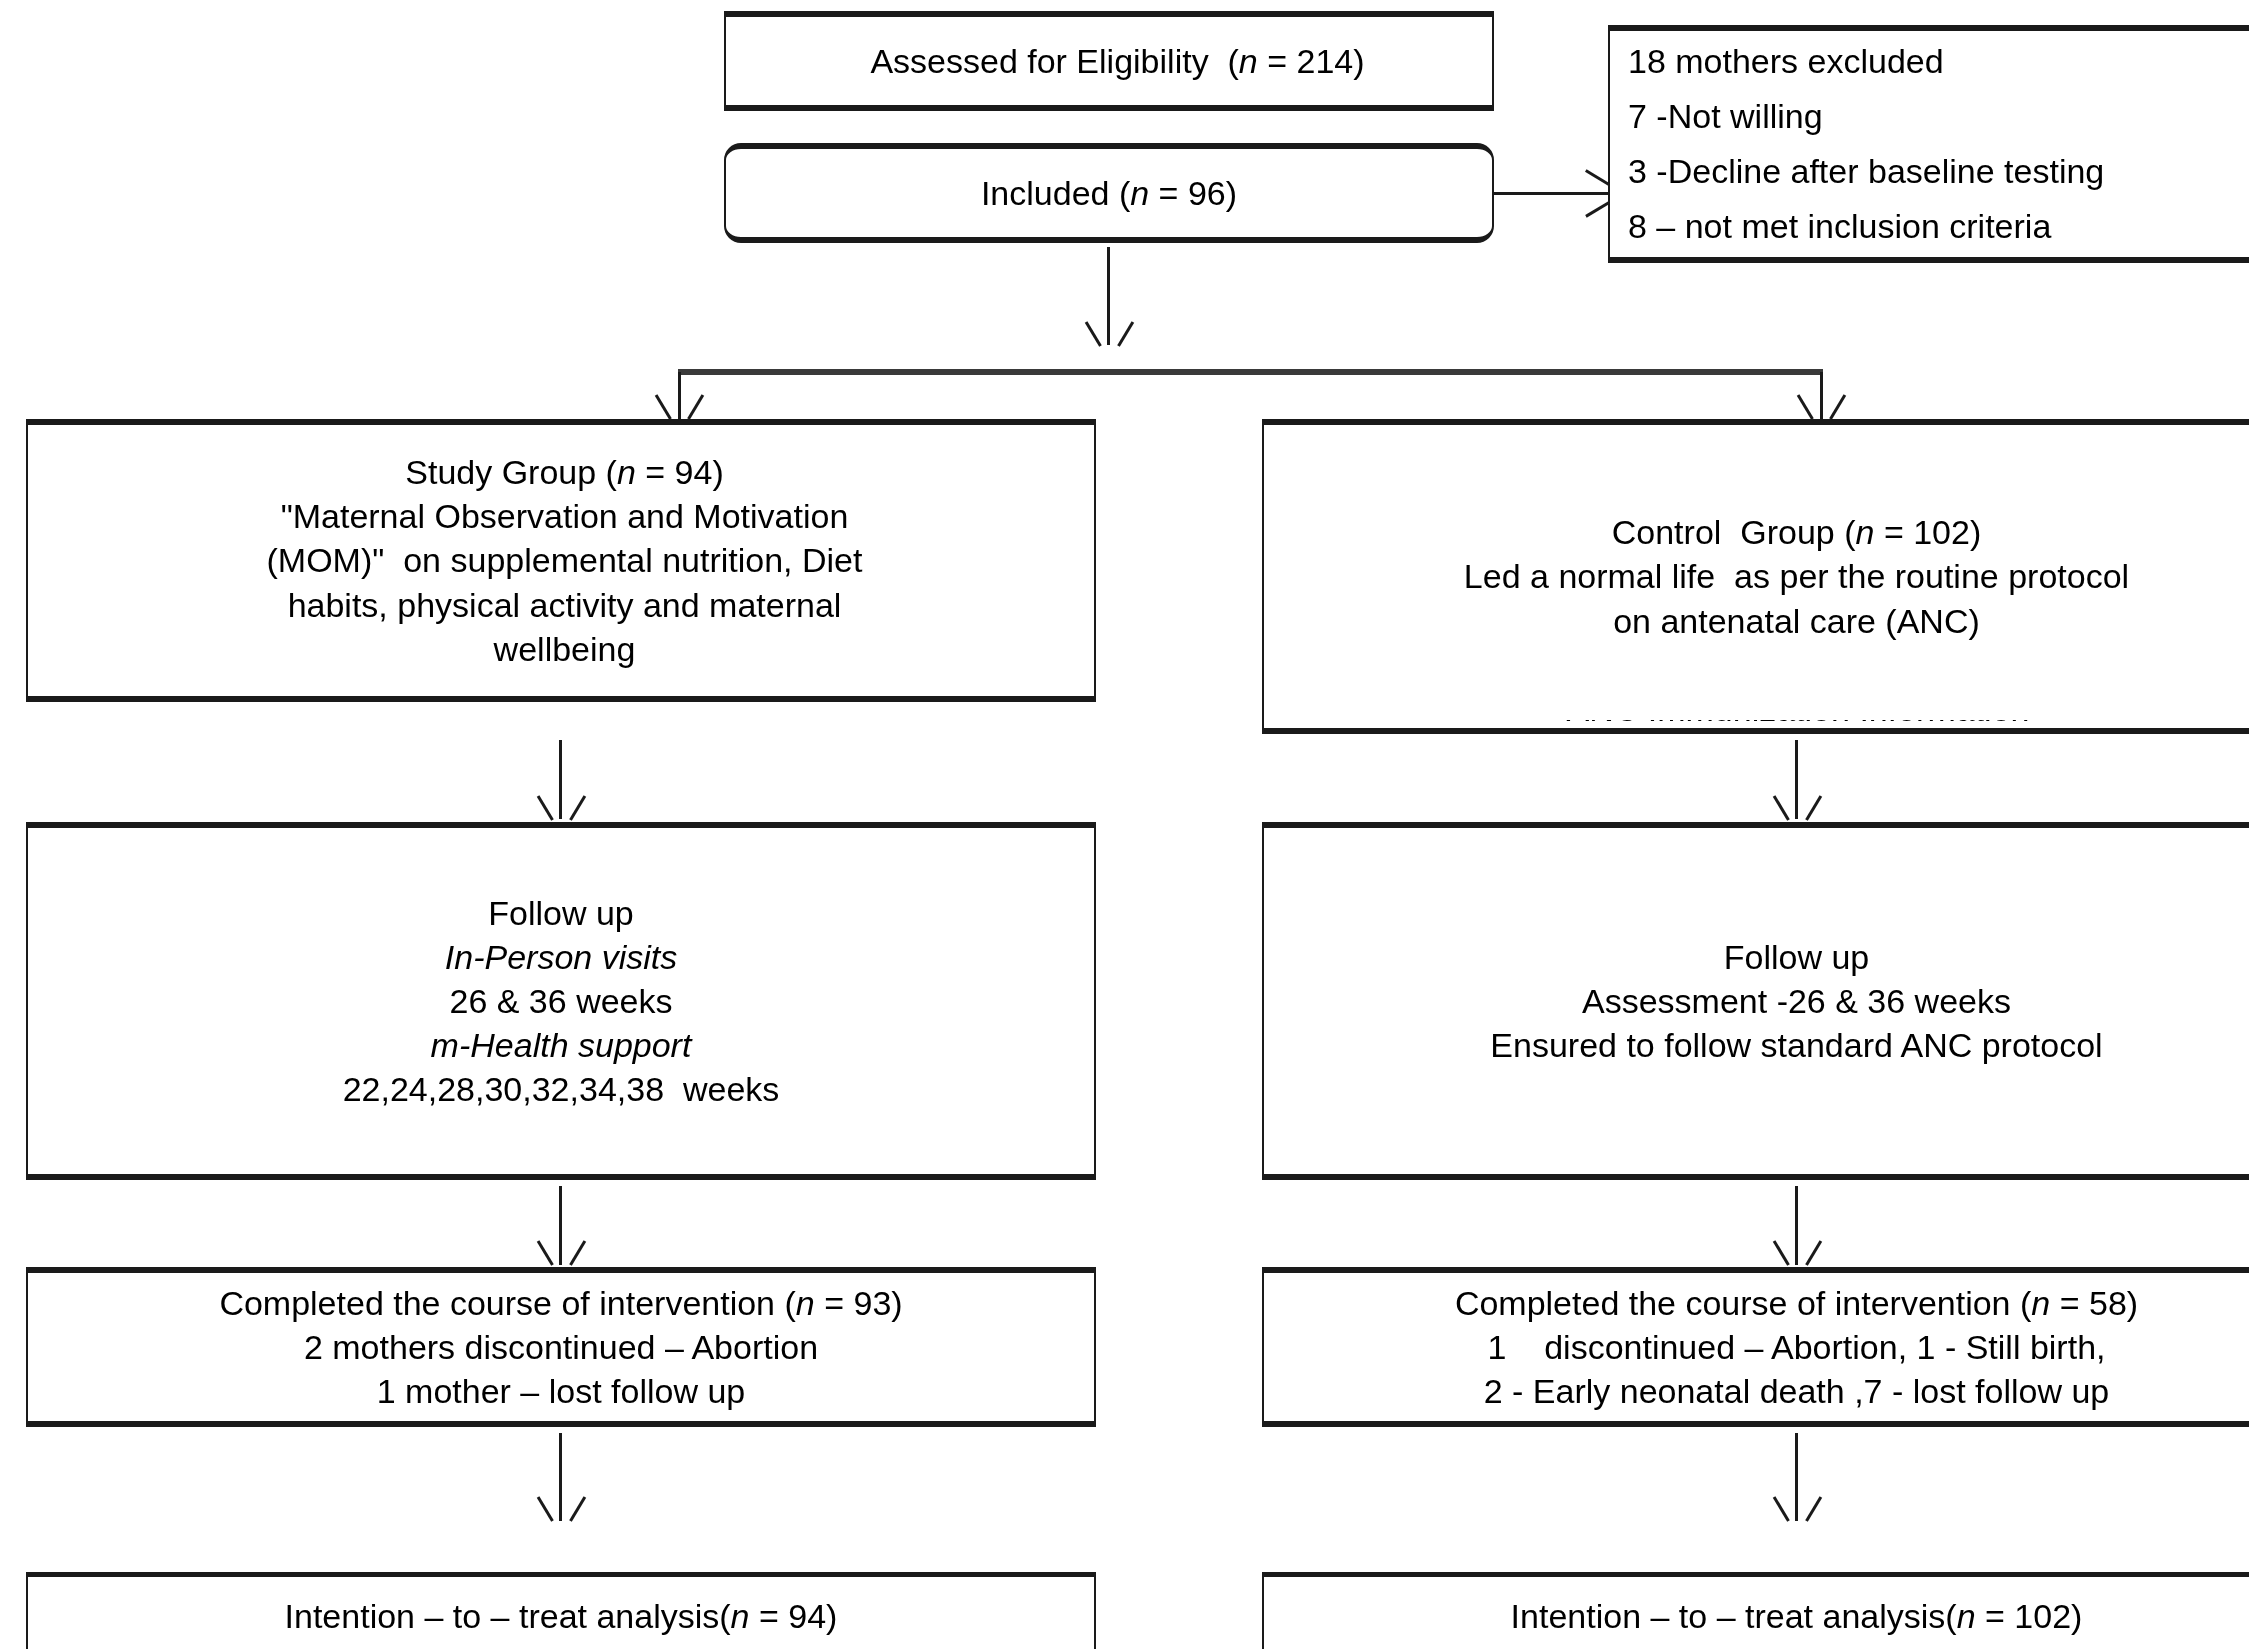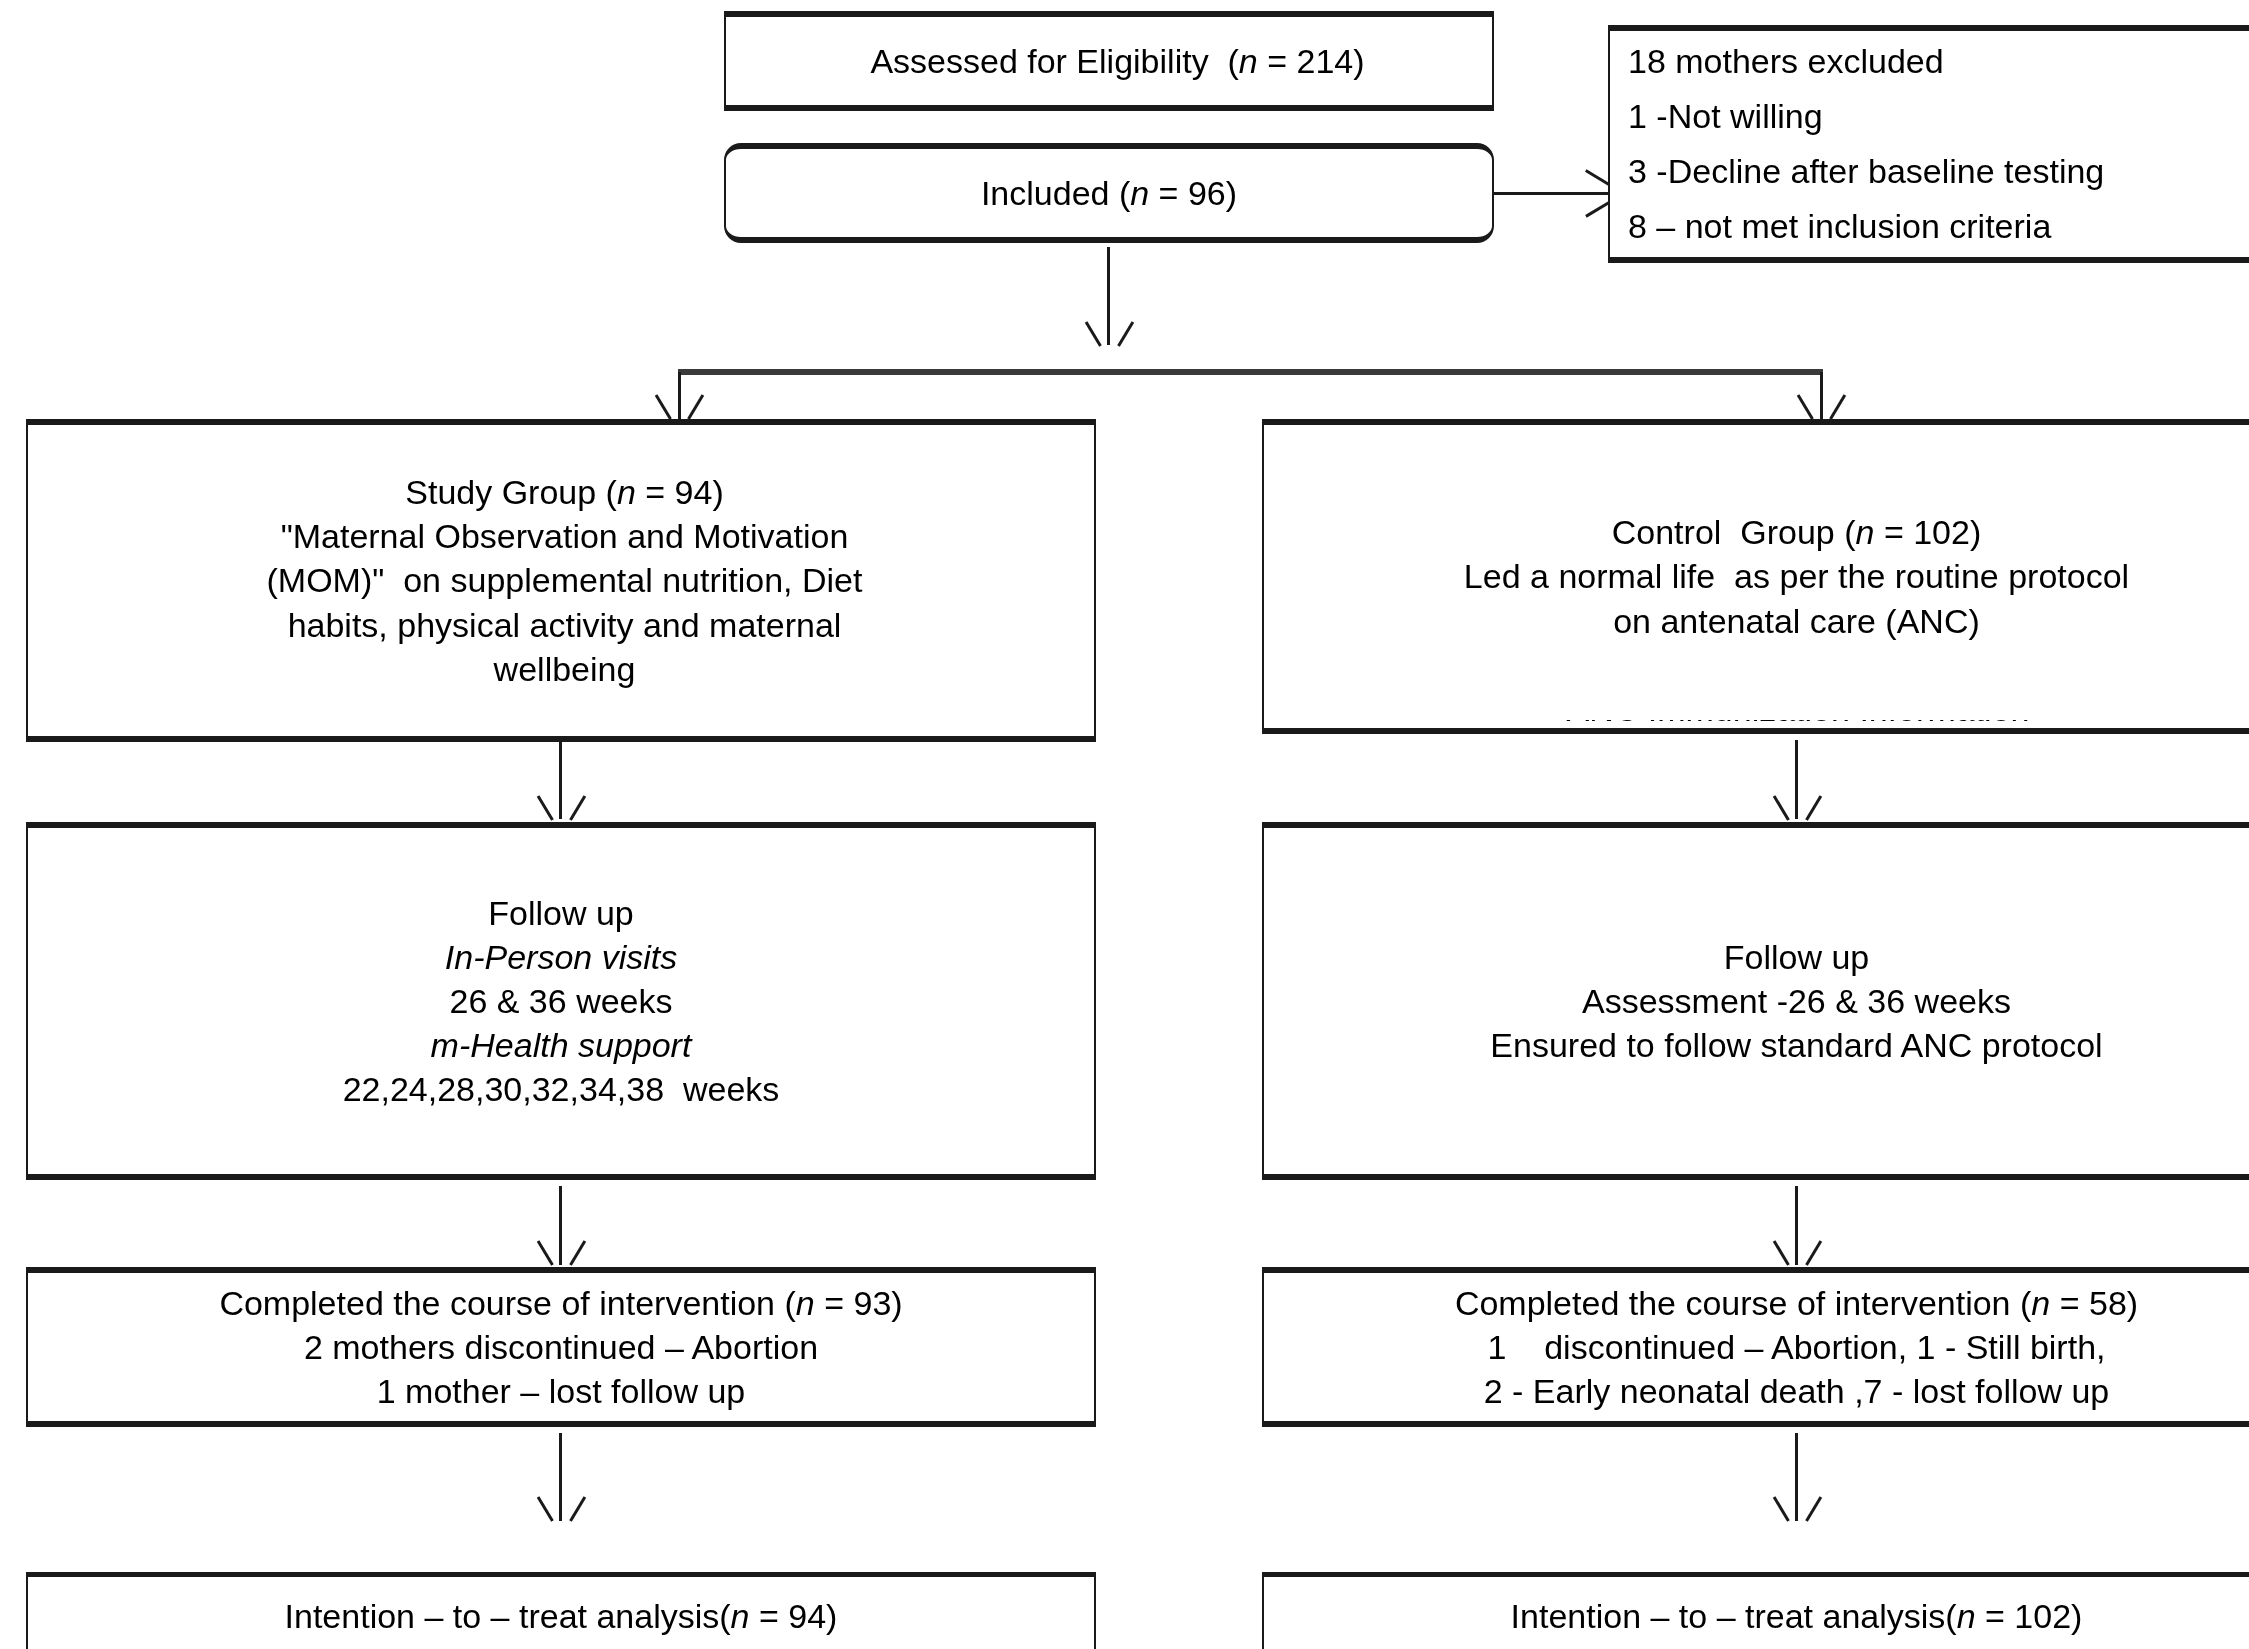--- a/index.html
+++ b/index.html
@@ -146,38 +146,38 @@
   <div class="fbox" style="left:724px; top:10.8px; width:770px; height:100px;padding-left:25px;">
     <span class="ln"><span>Assessed for Eligibility  (</span><i class="nvar">n</i><span> = 214)</span></span>
   </div>
 
   <div class="fbox" style="left:724px; top:143px; width:770px; height:100px;border-radius:17px;">
     <span class="ln"><span>Included (</span><i class="nvar">n</i><span> = 96)</span></span>
   </div>
 
   <div class="fbox leftal" style="left:1608px; top:25px; width:723px; height:135px; height:auto; min-height:135px; top:25px;">
     <span class="ln">18 mothers excluded</span>
-    <span class="ln">1 -Not willing</span>
+    <span class="ln">7 -Not willing</span>
     <span class="ln">3 -Decline after baseline testing</span>
     <span class="ln">8 – not met inclusion criteria</span>
   </div>
 
   <div class="hline" style="left:1494px; top:192px; width:116px;"></div>
   <div class="arrow-right" style="left:1582px; top:180px;"></div>
 
   <div class="vline" style="left:1107px; top:247px; height:98px;"></div>
   <div class="arrow-down" style="left:1096px; top:318px;"></div>
 
   <div class="hbar" style="left:678px; top:369px; width:1145px;"></div>
   <div class="vline" style="left:678px; top:372px; height:47px;"></div>
   <div class="vline" style="left:1820px; top:372px; height:47px;"></div>
   <div class="arrow-down" style="left:666px; top:391px;"></div>
   <div class="arrow-down" style="left:1808px; top:391px;"></div>
 
-  <div class="fbox" style="left:26px; top:419px; width:1070px; height:323px;padding-left:15px;">
+  <div class="fbox" style="left:26px; top:419px; width:1070px; height:283px;padding-left:15px;">
     <span class="ln"><span>Study Group (</span><i class="nvar">n</i><span> = 94)</span></span>
     <span class="ln">"Maternal Observation and Motivation</span>
     <span class="ln">(MOM)"  on supplemental nutrition, Diet</span>
     <span class="ln">habits, physical activity and maternal</span>
     <span class="ln">wellbeing</span>
   </div>
 
   <div class="fbox" style="left:1262px; top:419px; width:1069px; height:315px;">
     <span class="ln"><span>Control  Group (</span><i class="nvar">n</i><span> = 102)</span></span>
     <span class="ln">Led a normal life  as per the routine protocol</span>

